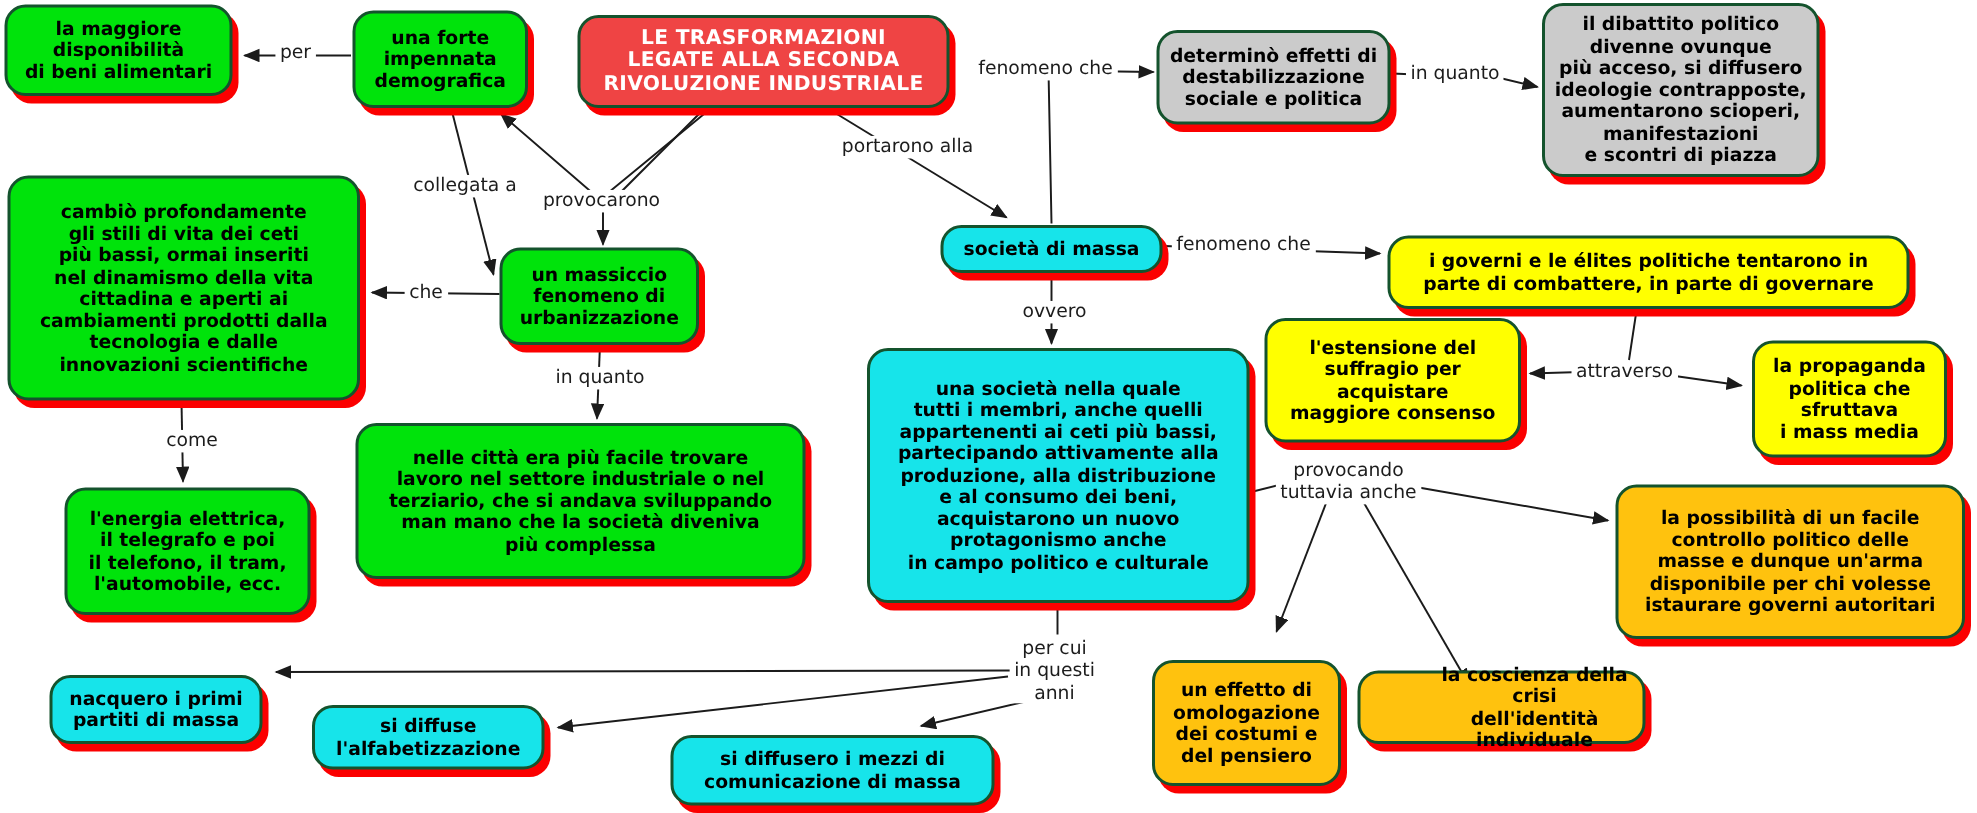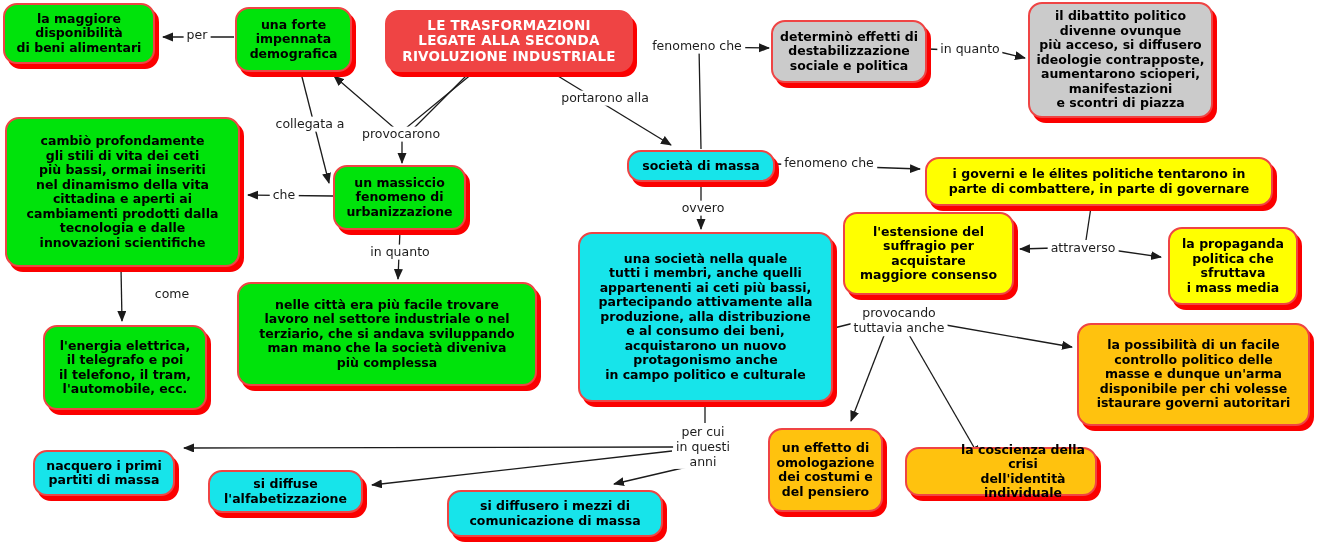--- a/index.html
+++ b/index.html
@@ -17,21 +17,21 @@
     transform:translate(-50%,-50%);
     background:#ffffff;
     color:#1c1c1c;
     font-size:12.5px;line-height:1.18;
     text-align:center;white-space:pre-line;
     padding:0 3px;
   }
   .node{
     position:absolute;z-index:3;
     box-sizing:border-box;
-    border:2px solid #ef4444;
+    border:2px solid #14532d;
     border-radius:14px;
     box-shadow:4px 5px 0 0 #fb0000;
     display:flex;align-items:center;justify-content:center;
     text-align:center;
     font-weight:bold;font-size:12.5px;line-height:1.16;
     white-space:pre-line;
     color:#000;
     padding:2px 4px;
     cursor:default;
   }
@@ -80,21 +80,21 @@
   </svg>
   <div id="label-layer">
       <div class="edge-label" style="left: 197px; top: 35px;">per</div>
       <div class="edge-label" style="left: 310px; top: 124px;">collegata a</div>
       <div class="edge-label" style="left: 401px; top: 134px;">provocarono</div>
       <div class="edge-label" style="left: 605px; top: 98px;">portarono alla</div>
       <div class="edge-label" style="left: 697px; top: 46px;">fenomeno che</div>
       <div class="edge-label" style="left: 970px; top: 49px;">in quanto</div>
       <div class="edge-label" style="left: 284px; top: 195px;">che</div>
       <div class="edge-label" style="left: 400px; top: 252px;">in quanto</div>
-      <div class="edge-label" style="left: 128px; top: 294px; margin-left: 44px;">come</div>
+      <div class="edge-label" style="left: 128px; top: 294px;">come</div>
       <div class="edge-label" style="left: 703px; top: 208px;">ovvero</div>
       <div class="edge-label" style="left: 829px; top: 163px;">fenomeno che</div>
       <div class="edge-label" style="left: 1083px; top: 248px;">attraverso</div>
       <div class="edge-label" style="left: 899px; top: 321px;">provocando
 tuttavia anche</div>
       <div class="edge-label" style="left: 703px; top: 447px;">per cui
 in questi
 anni</div>
     </div>
   <div id="node-layer">
@@ -161,20 +161,20 @@
 controllo politico delle
 masse e dunque un'arma
 disponibile per chi volesse
 istaurare governi autoritari</div>
       <div class="node c-cyan" style="left: 33px; top: 425px; width: 142px; height: 46px; margin-top: 25px;">nacquero i primi
 partiti di massa</div>
       <div class="node c-cyan" style="left: 208px; top: 470px; width: 155px; height: 43px;">si diffuse
 l'alfabetizzazione</div>
       <div class="node c-cyan" style="left: 447px; top: 490px; width: 216px; height: 47px;">si diffusero i mezzi di
 comunicazione di massa</div>
-      <div class="node c-orange" style="left: 768px; top: 428px; width: 115px; height: 84px;">un effetto di
+      <div class="node c-orange" style="left: 768px; top: 440px; width: 126px; height: 84px;">un effetto di
 omologazione
 dei costumi e
 del pensiero</div>
       <div class="node c-orange" style="left: 905px; top: 447px; width: 192px; height: 49px; padding-left: 48px;">la coscienza della crisi
 dell'identità individuale</div>
     </div>
 </div>
 
 </body></html>

